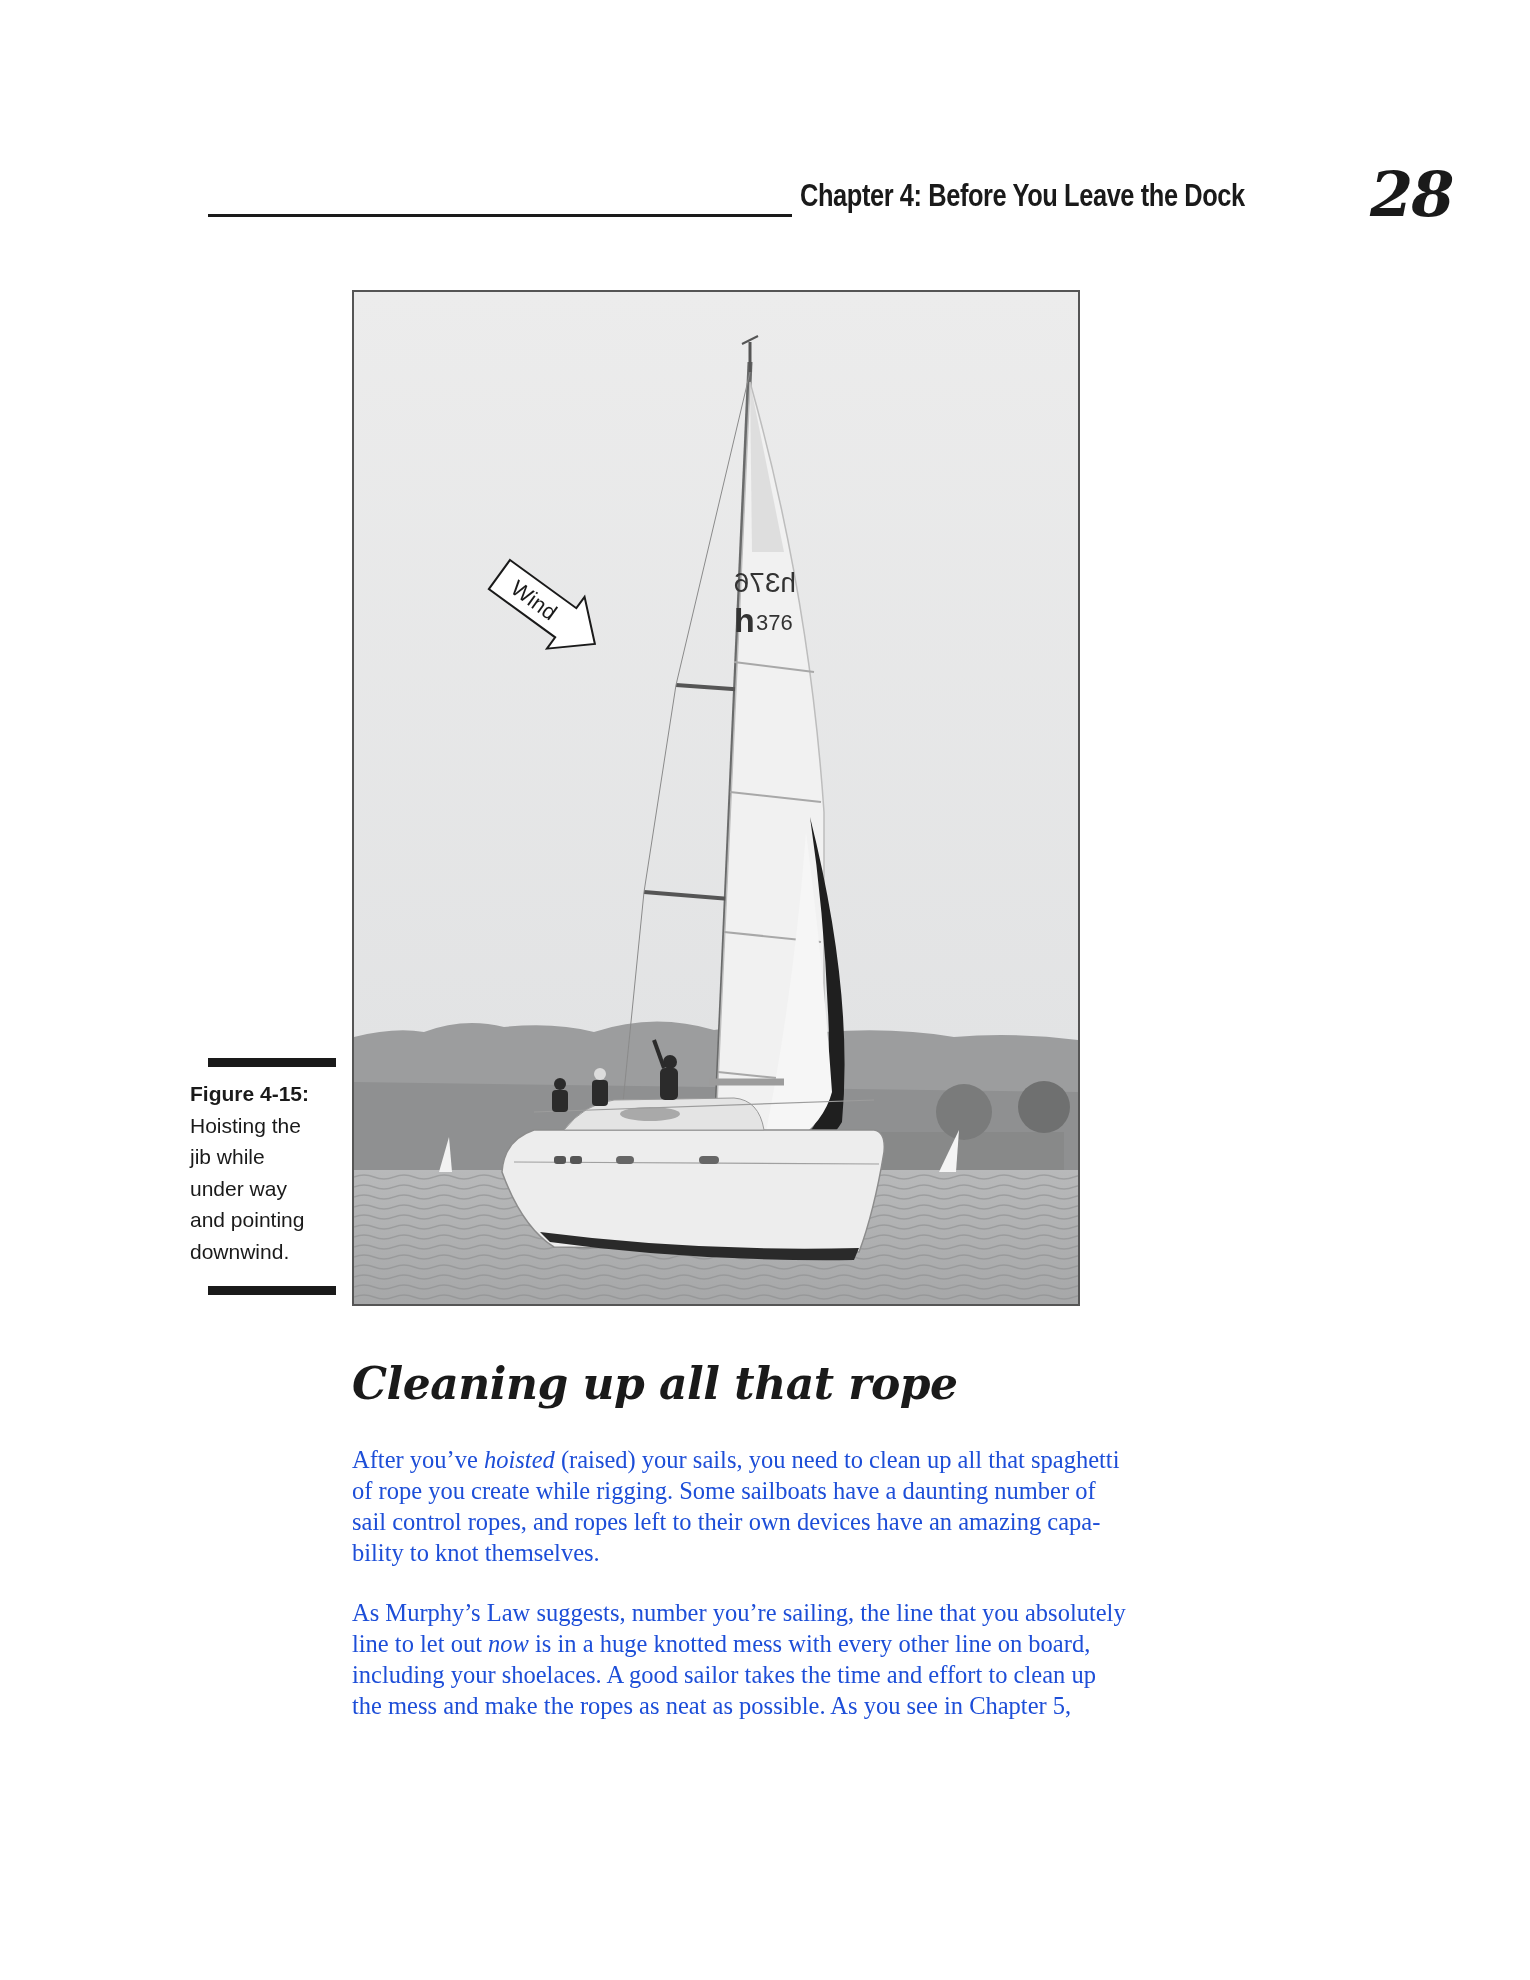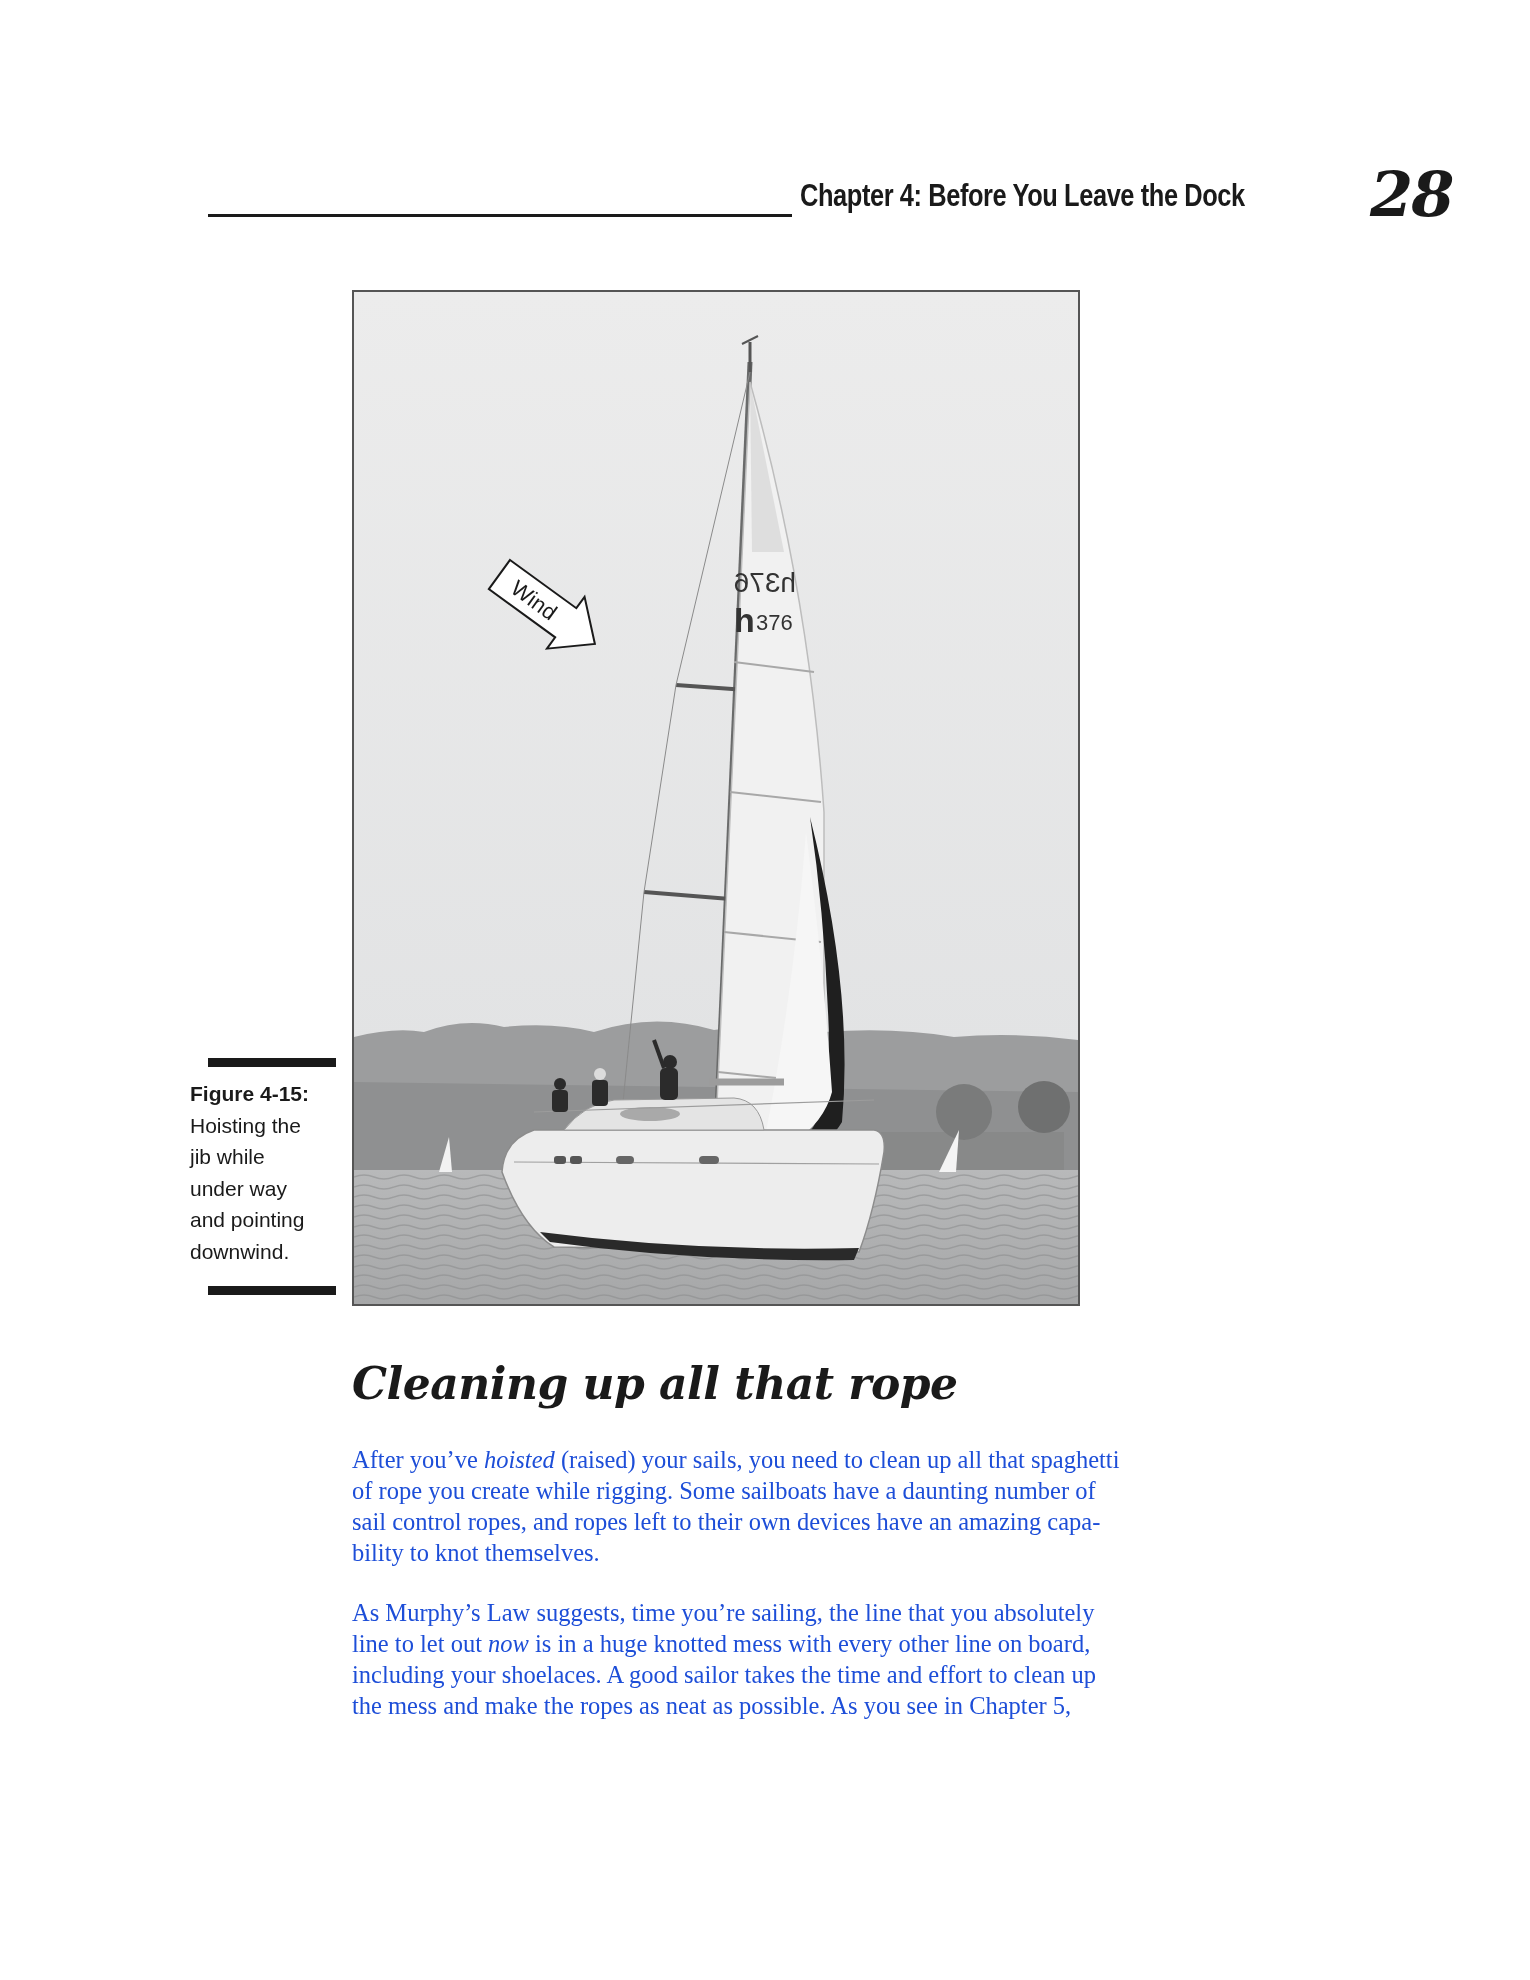--- a/index.html
+++ b/index.html
@@ -147,19 +147,19 @@
   <div class="section-heading">Cleaning up all that rope</div>
 
   <div class="body-para p1">
     <span class="line"><span>After you’ve </span><em>hoisted</em><span> (raised) your sails, you need to clean up all that spaghetti</span></span>
     <span class="line">of rope you create while rigging. Some sailboats have a daunting number of</span>
     <span class="line">sail control ropes, and ropes left to their own devices have an amazing capa-</span>
     <span class="line">bility to knot themselves.</span>
   </div>
 
   <div class="body-para p2">
-    <span class="line">As Murphy’s Law suggests, time you’re sailing, the line that you absolutely</span>
+    <span class="line">As Murphy’s Law suggests, number you’re sailing, the line that you absolutely</span>
     <span class="line"><span>line to let out </span><em>now</em><span> is in a huge knotted mess with every other line on board,</span></span>
     <span class="line">including your shoelaces. A good sailor takes the time and effort to clean up</span>
     <span class="line">the mess and make the ropes as neat as possible. As you see in Chapter 5,</span>
   </div>
 
 </div>
 
 </body></html>

